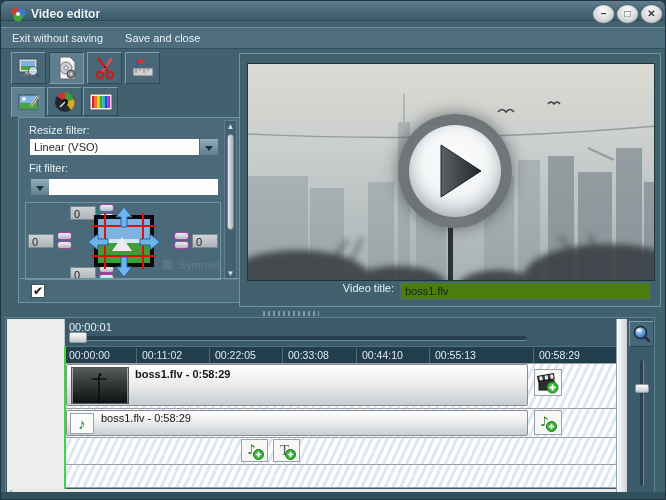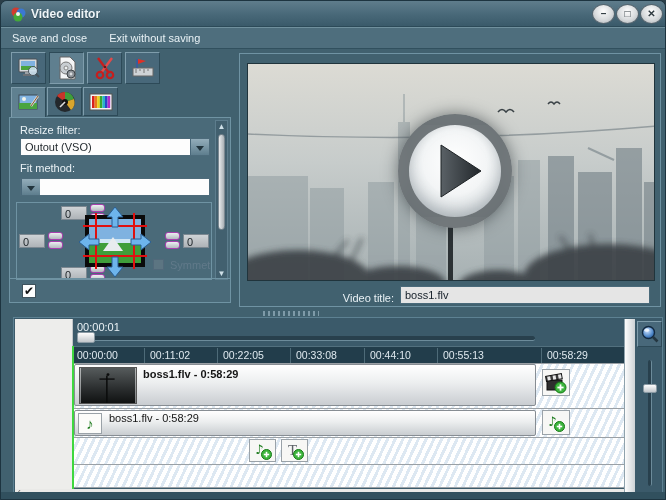--- a/index.html
+++ b/index.html
@@ -1,20 +1,20 @@
 <!DOCTYPE html>
 <html><head>
 <meta charset="utf-8">
 <style>
   * { margin:0; padding:0; box-sizing:border-box; }
   html,body { width:666px; height:500px; background:#2b3e48; font-family:"Liberation Sans",sans-serif; font-size:11px; }
   .app { position:relative; width:666px; height:500px; background:#41616f; border:1px solid #1d3440; border-radius:7px 7px 0 0; overflow:hidden; color:#e9f1f5; }
 
   
-  .titlebar { position:absolute; left:0; top:0; width:100%; height:26px;
+  .titlebar { position:absolute; left:0; top:0; width:100%; height:20px;
     background:linear-gradient(#5f7d8c,#486878 55%,#3a5a6a); border-bottom:1px solid #2c4a58; }
   .title-text { position:absolute; left:30px; top:6px; font-weight:bold; font-size:12px; color:#eef5f8; text-shadow:0 1px 1px rgba(0,0,0,.4); }
   .app-icon { position:absolute; left:9px; top:5px; width:16px; height:16px; }
   .winbtn { position:absolute; top:3px; width:23px; height:20px; border-radius:50%;
     background:radial-gradient(circle at 50% 35%, #fdfdfd, #d8dbdd 55%, #a8aeb3); border:1px solid #55656f;
     color:#2f3a40; font-weight:bold; font-size:10px; line-height:17px; text-align:center; cursor:pointer; }
   .winbtn.min{ right:50px; } .winbtn.max{ right:26px; } .winbtn.close{ right:2px; }
 
   
   .menubar { position:absolute; left:0; top:26px; width:100%; height:22px; background:#4e6e7d;
@@ -27,21 +27,21 @@
     border:1px solid; border-color:#7f9dac #2d4a58 #2d4a58 #7f9dac; background:#48687a; cursor:pointer; }
   .tbtn.active { background:#5f7f8f; border-color:#2d4a58 #7f9dac #7f9dac #2d4a58; }
 
   
   .tabs { position:absolute; left:0; top:86px; }
   .tab { position:absolute; top:0; width:35px; height:29px; display:flex; align-items:center; justify-content:center;
     border:1px solid; border-color:#7f9dac #2d4a58 #2d4a58 #7f9dac; background:#476777; cursor:pointer; }
   .tab.active { background:#5f8090; height:31px; }
 
   
-  .panel { position:absolute; left:8px; top:116px; width:222px; height:186px; border:1px solid #6f93a3; background:#4a6a79; }
+  .panel { position:absolute; left:17px; top:116px; width:222px; height:186px; border:1px solid #6f93a3; background:#4a6a79; }
   .plabel { position:absolute; left:10px; color:#e9f1f5; }
   .dropdown { position:absolute; left:10px; width:190px; height:18px; background:#fdfdfd; border:1px solid #4d6b7b; display:flex; cursor:pointer; }
   .dd-text { flex:1; color:#1d2429; padding:2px 4px; overflow:hidden; white-space:nowrap; }
   .dd-btn { width:19px; background:linear-gradient(#93adba,#5e7e8e); border-left:1px solid #49687a; position:relative; }
   .dd-btn:after { content:""; position:absolute; left:5px; top:7px; border:4px solid transparent; border-top:5px solid #21343d; }
   .groupbox { position:absolute; left:6px; top:84px; width:196px; height:78px; border:1px solid #6f93a3; overflow:hidden; }
   .spinbox { position:absolute; width:26px; height:14px; background:linear-gradient(#cfd3d6,#aeb3b7); border:1px solid #7c8891; color:#1c2327; padding:1px 3px; }
   .spinbtns { position:absolute; width:15px; height:17px; }
   .spinbtns i { display:block; width:15px; height:8px; margin-bottom:1px; border-radius:3px; background:linear-gradient(#eceff1,#b4bac0); border:1px solid #aястt; border:1px solid #a83fae; }
   .cropimg { position:absolute; left:68px; top:12px; width:60px; height:52px; background:#0a0a0a; padding:4px; }
@@ -57,29 +57,29 @@
   .apply-row { position:absolute; left:0; bottom:0; width:100%; height:24px; border-top:1px solid #6f93a3; }
   .checkbox { position:absolute; width:14px; height:14px; background:#fdfdfd; border:1px solid #3f525c; color:#111; font-size:12px; line-height:13px; text-align:center; cursor:pointer; }
 
   
   .preview-group { position:absolute; left:238px; top:52px; width:422px; height:254px; border:1px solid #6f93a3; }
   .legend { position:absolute; left:8px; top:-8px; background:#41616f; padding:0 5px; color:#dcebf2; }
   .video-frame { position:absolute; left:7px; top:9px; width:408px; height:218px; border:1px solid #20343c; overflow:hidden; }
   .bigplay { position:absolute; left:150px; top:50px; width:114px; height:114px; border-radius:50%;
     background:radial-gradient(circle at 50% 40%, #ffffff 0%, #f3f5f6 45%, #d5dadd 72%, #b6bdc1 100%);
     border:11px solid rgba(96,102,106,.88); box-shadow:0 0 16px rgba(30,36,40,.55), inset 0 -5px 12px rgba(148,156,162,.55); cursor:pointer; }
-  .title-strip { position:absolute; left:2px; bottom:2px; width:418px; height:22px; display:flex; align-items:flex-end; }
+  .title-strip { position:absolute; left:2px; bottom:2px; width:418px; height:22px; display:flex; align-items:flex-start; }
   .vt-label { width:158px; text-align:right; padding-right:6px; color:#e9f1f5; }
-  .vt-input { width:250px; height:18px; background:#e5e5e5; border:1px solid #4a6a7a; font-family:"Liberation Sans",sans-serif; font-size:11px; padding:0 4px; color:#16202a; }
+  .vt-input { width:250px; height:18px; background:#4d7c0f; border:1px solid #4a6a7a; font-family:"Liberation Sans",sans-serif; font-size:11px; padding:0 4px; color:#16202a; }
 
   .grip { position:absolute; left:262px; top:310px; width:56px; height:5px;
     background:repeating-linear-gradient(90deg,#7e9aa8 0 2px, transparent 2px 5px); }
 
   
-  .timeline { position:absolute; left:12px; top:316px; width:650px; height:177px; background:#3b5a6a; border:1px solid #5d8192; border-bottom:none; }
+  .timeline { position:absolute; left:4px; top:316px; width:650px; height:177px; background:#3b5a6a; border:1px solid #5d8192; border-bottom:none; }
   .head-col { position:absolute; left:1px; top:1px; width:58px; height:170px; background:#ededeb; border-right:1px solid #c2c6c9; }
   .pos-label { position:absolute; left:63px; top:3px; color:#e9f1f5; }
   .hslider { position:absolute; left:63px; top:18px; width:458px; height:5px; background:#28404d; border-bottom:1px solid #6c8b9a; border-radius:3px; }
   .hslider .thumb { position:absolute; left:0; top:-4px; width:18px; height:11px; background:linear-gradient(#fdfdfd,#c2c7cb); border:1px solid #8a9aa4; border-radius:2px; cursor:pointer; }
   .ruler { position:absolute; left:59px; top:28px; width:551px; height:33px; background:#223d4b; border-top:1px solid #52707e; }
   .tick-label { position:absolute; top:2px; color:#dfe9ef; font-size:10.5px; }
   .tick-line { position:absolute; top:1px; width:1px; height:15px; background:#4e6b78; }
   .rows { position:absolute; left:1px; top:45px; width:609px; height:142px; }
   .hatch { background:repeating-linear-gradient(115deg,#ffffff 0 4px, #dde8f2 4px 7px); }
   .row { position:absolute; left:58px; width:551px; border-top:1px solid #9aa0a5; }
@@ -114,22 +114,22 @@
         <circle cx="8" cy="11" r="4.5" fill="#44a83a"></circle>
       <circle cx="8" cy="8" r="2" fill="#f2f2f2"></circle>
     </svg>
     <span class="title-text">Video editor</span>
     <div class="winbtn min">–</div>
     <div class="winbtn max">□</div>
     <div class="winbtn close">✕</div>
   </div>
 
   <div class="menubar">
+    <span class="menu-item">Exit without saving</span>
     <span class="menu-item">Save and close</span>
-    <span class="menu-item">Exit without saving</span>
   </div>
 
   <div class="toolbar">
     <div class="tbtn" style="left:10px">
       <svg width="26" height="26" viewBox="0 0 26 26">
         <rect x="3" y="4" width="18" height="13" rx="1" fill="#d7dbde" stroke="#4a4f53"></rect>
         <rect x="5" y="6" width="14" height="9" fill="#7fb2e0"></rect>
           <rect x="5" y="11" width="14" height="4" fill="#49a43f"></rect>
         <rect x="9" y="17" width="6" height="2" fill="#9aa0a5"></rect>
           <rect x="7" y="19" width="10" height="2" fill="#6a7075"></rect>
@@ -198,24 +198,24 @@
         <rect x="13.4" y="4" width="2.6" height="12" fill="#2bb3c9"></rect>
           <rect x="16" y="4" width="2.6" height="12" fill="#2b47c9"></rect>
         <rect x="18.6" y="4" width="2.6" height="12" fill="#b32bc9"></rect>
       </svg>
     </div>
   </div>
 
   <div class="panel">
     <span class="plabel" style="top:6px">Resize filter:</span>
     <div class="dropdown" style="top:20px">
-      <span class="dd-text">Outout (VSO)</span>
+      <span class="dd-text">Linear (VSO)</span>
       <span class="dd-btn"></span>
     </div>
-    <span class="plabel" style="top:44px">Fit method:</span>
+    <span class="plabel" style="top:44px">Fit filter:</span>
     <div class="dropdown" style="top:60px">
       <span class="dd-btn"></span>
     </div>
 
     <div class="groupbox">
 
       <div class="spinbox" style="left:44px; top:3px">0</div>
       <div class="spinbtns" style="left:73px; top:1px">
           <i></i>
           <i></i>

